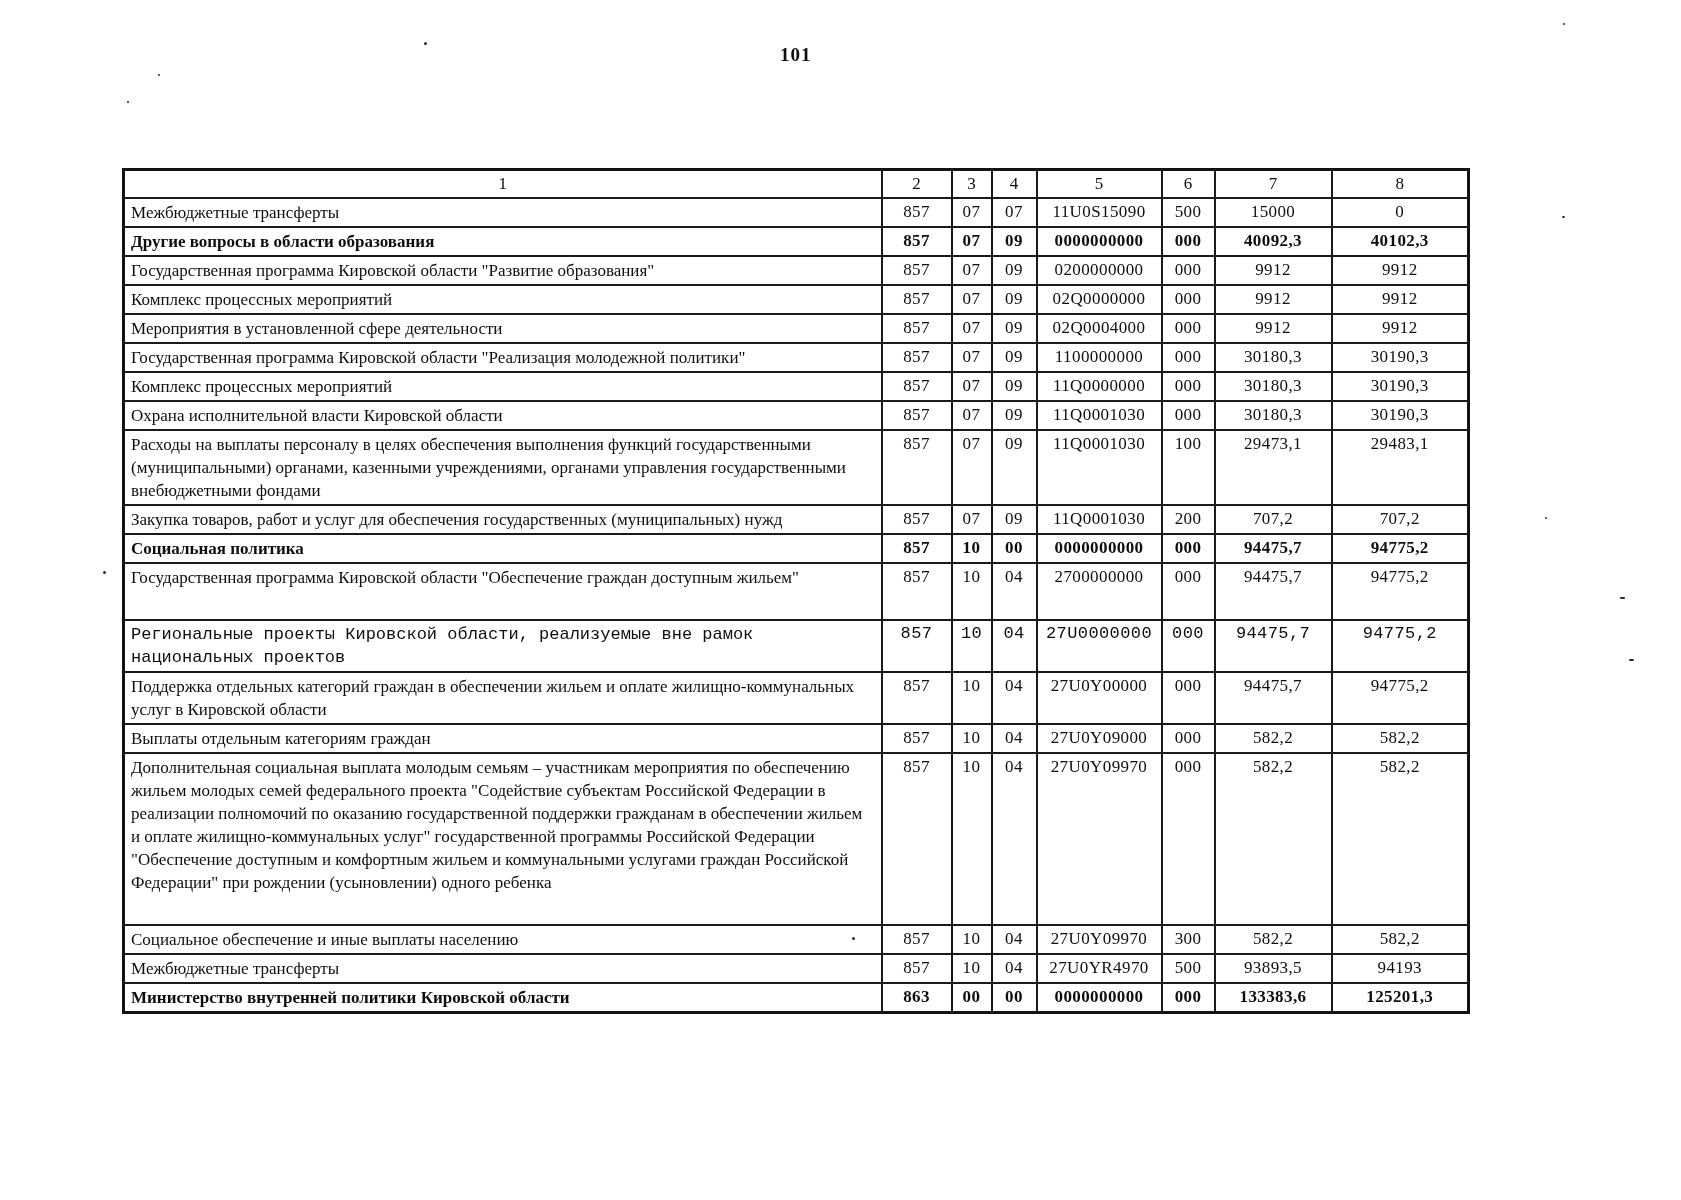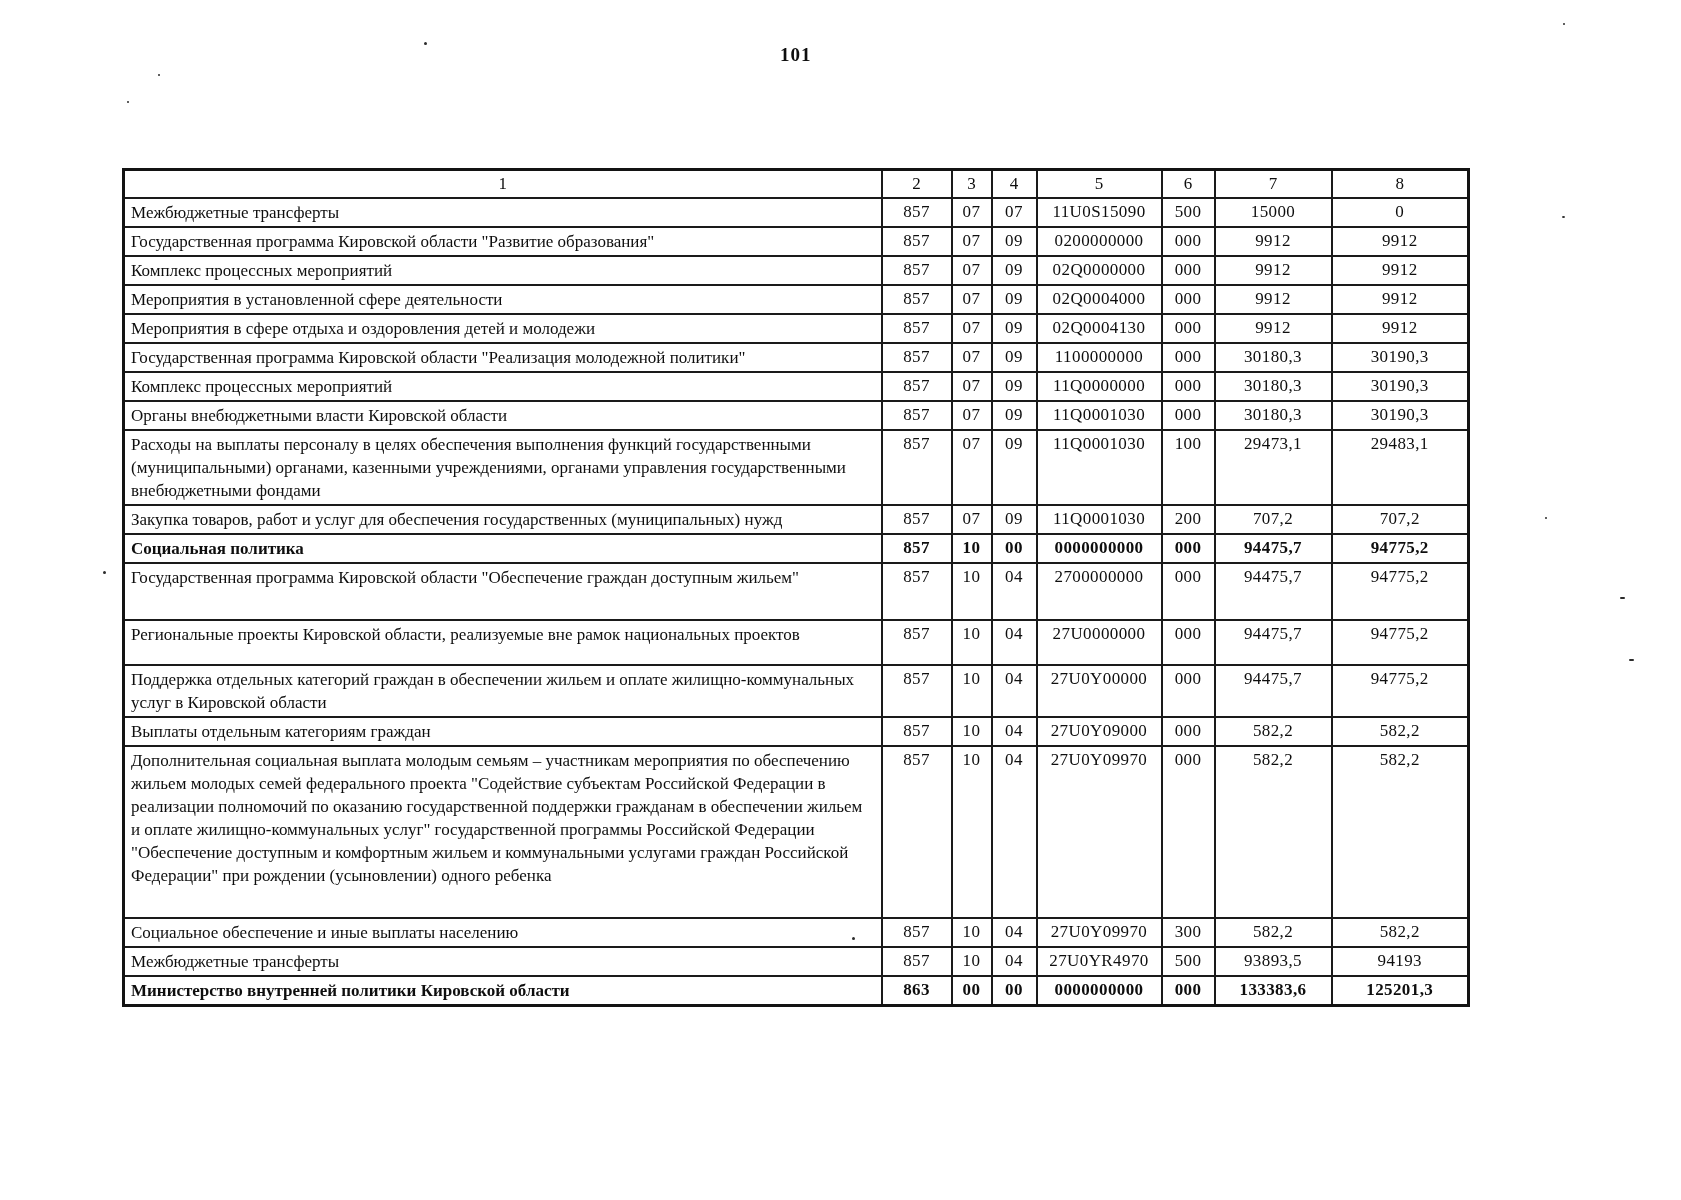--- a/index.html
+++ b/index.html
@@ -103,20 +103,30 @@
       <tr style="height: 27px;">
     <td class="c1">Межбюджетные трансферты</td>
     <td class="num">857</td>
     <td class="num">07</td>
     <td class="num">07</td>
     <td class="num">11U0S15090</td>
     <td class="num">500</td>
     <td class="num">15000</td>
     <td class="num">0</td>
   </tr>
+      <tr class="bold" style="height: 27px;">
+    <td class="c1">Другие вопросы в области образования</td>
+    <td class="num">857</td>
+    <td class="num">07</td>
+    <td class="num">09</td>
+    <td class="num">0000000000</td>
+    <td class="num">000</td>
+    <td class="num">40092,3</td>
+    <td class="num">40102,3</td>
+  </tr>
       <tr style="height: 26px;">
     <td class="c1">Государственная программа Кировской области "Развитие образования"</td>
     <td class="num">857</td>
     <td class="num">07</td>
     <td class="num">09</td>
     <td class="num">0200000000</td>
     <td class="num">000</td>
     <td class="num">9912</td>
     <td class="num">9912</td>
   </tr>
@@ -134,51 +144,41 @@
     <td class="c1">Мероприятия в установленной сфере деятельности</td>
     <td class="num">857</td>
     <td class="num">07</td>
     <td class="num">09</td>
     <td class="num">02Q0004000</td>
     <td class="num">000</td>
     <td class="num">9912</td>
     <td class="num">9912</td>
   </tr>
       <tr style="height: 25px;">
-    <td class="c1">Мероприятия в сфере отдыха и оздоровления детей и молодежи</td>
-    <td class="num">857</td>
-    <td class="num">07</td>
-    <td class="num">09</td>
-    <td class="num">02Q0004130</td>
-    <td class="num">000</td>
-    <td class="num">9912</td>
-    <td class="num">9912</td>
-  </tr>
-      <tr style="height: 25px;">
     <td class="c1">Государственная программа Кировской области "Реализация молодежной политики"</td>
     <td class="num">857</td>
     <td class="num">07</td>
     <td class="num">09</td>
     <td class="num">1100000000</td>
     <td class="num">000</td>
     <td class="num">30180,3</td>
     <td class="num">30190,3</td>
   </tr>
       <tr style="height: 25px;">
     <td class="c1">Комплекс процессных мероприятий</td>
     <td class="num">857</td>
     <td class="num">07</td>
     <td class="num">09</td>
     <td class="num">11Q0000000</td>
     <td class="num">000</td>
     <td class="num">30180,3</td>
     <td class="num">30190,3</td>
   </tr>
       <tr style="height: 25px;">
-    <td class="c1">Органы внебюджетными власти Кировской области</td>
+    <td class="c1">Охрана исполнительной власти Кировской области</td>
     <td class="num">857</td>
     <td class="num">07</td>
     <td class="num">09</td>
     <td class="num">11Q0001030</td>
     <td class="num">000</td>
     <td class="num">30180,3</td>
     <td class="num">30190,3</td>
   </tr>
       <tr style="height: 62px;">
     <td class="c1">Расходы на выплаты персоналу в целях обеспечения выполнения функций государственными (муниципальными) органами, казенными учреждениями, органами управления государственными внебюджетными фондами</td>
@@ -213,21 +213,21 @@
       <tr style="height: 57px;">
     <td class="c1">Государственная программа Кировской области "Обеспечение граждан доступным жильем"</td>
     <td class="num">857</td>
     <td class="num">10</td>
     <td class="num">04</td>
     <td class="num">2700000000</td>
     <td class="num">000</td>
     <td class="num">94475,7</td>
     <td class="num">94775,2</td>
   </tr>
-      <tr style="height: 45px;">
+      <tr style="height: 45px; font-family: Liberation Mono, monospace;">
     <td class="c1">Региональные проекты Кировской области, реализуемые вне рамок национальных проектов</td>
     <td class="num">857</td>
     <td class="num">10</td>
     <td class="num">04</td>
     <td class="num">27U0000000</td>
     <td class="num">000</td>
     <td class="num">94475,7</td>
     <td class="num">94775,2</td>
   </tr>
       <tr style="height: 52px; margin-top: 44px;">

